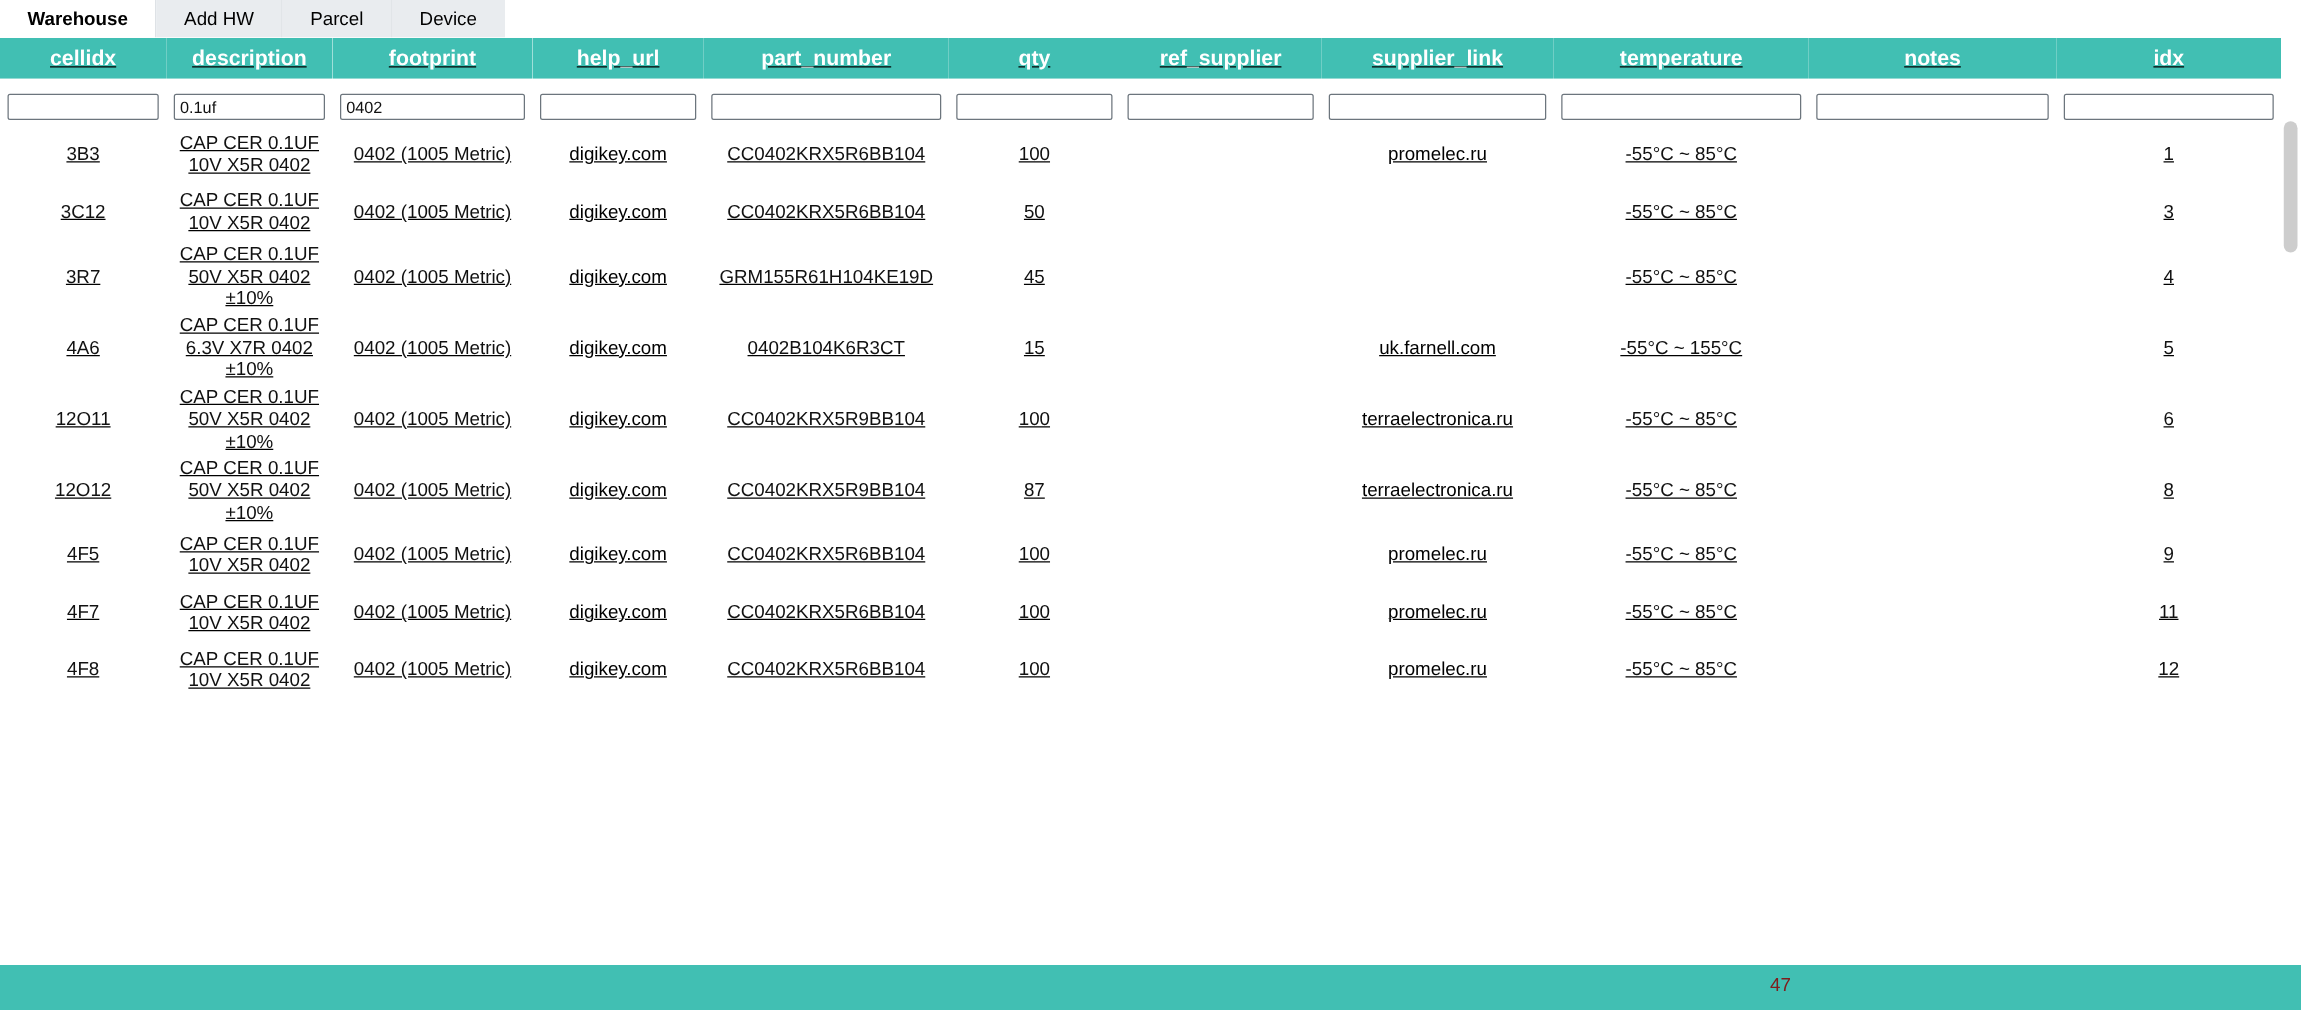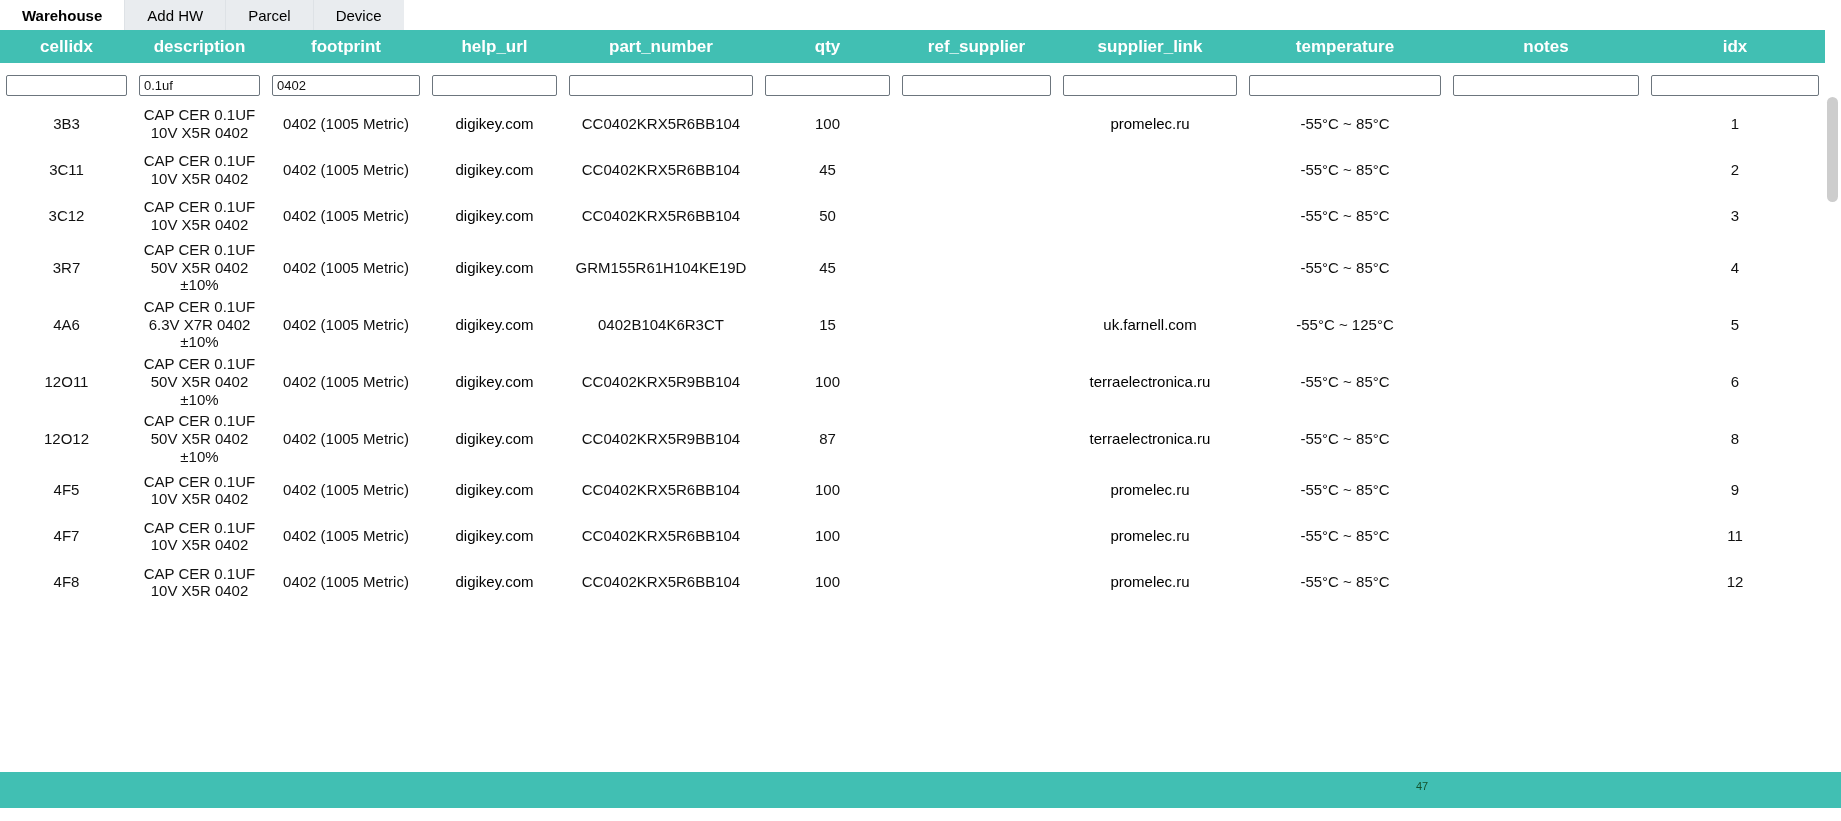--- a/index.html
+++ b/index.html
@@ -62,20 +62,21 @@
     width: 1841px;
     height: 742px;
     background: #ffffff;
     overflow: hidden;
   }
 
   table.grid {
     width: 1825px;
     border-collapse: collapse;
     table-layout: fixed;
+    text-decoration: underline;
   }
 
   thead th {
     background: #41bfb3;
     color: #ffffff;
     font-size: 17px;
     font-weight: bold;
     text-align: center;
     height: 33px;
     padding: 0 4px;
@@ -160,22 +161,22 @@
     top: 772px;
     width: 1841px;
     height: 36px;
     background: #41bfb3;
     color: #ffffff;
   }
   .footer-count {
     position: absolute;
     left: 1416px;
     top: 8px;
-    font-size: 11px;
-    color: #14532d;
+    font-size: 15px;
+    color: #7f1d1d;
   }
   .footer-strip-below {
     position: absolute;
     left: 0;
     top: 808px;
     width: 1841px;
     height: 13px;
     background: #ffffff;
   }
 </style>
@@ -257,33 +258,20 @@
             <td><a href="#">digikey.com</a></td>
             <td>CC0402KRX5R6BB104</td>
             <td>100</td>
             <td></td>
             <td><a href="#">promelec.ru</a></td>
             <td>-55°C ~ 85°C</td>
             <td></td>
             <td>1</td>
           </tr>
           <tr>
-            <td>3C11</td>
-            <td class="c-desc">CAP CER 0.1UF 10V X5R 0402</td>
-            <td>0402 (1005 Metric)</td>
-            <td><a href="#">digikey.com</a></td>
-            <td>CC0402KRX5R6BB104</td>
-            <td>45</td>
-            <td></td>
-            <td></td>
-            <td>-55°C ~ 85°C</td>
-            <td></td>
-            <td>2</td>
-          </tr>
-          <tr>
             <td>3C12</td>
             <td class="c-desc">CAP CER 0.1UF 10V X5R 0402</td>
             <td>0402 (1005 Metric)</td>
             <td><a href="#">digikey.com</a></td>
             <td>CC0402KRX5R6BB104</td>
             <td>50</td>
             <td></td>
             <td></td>
             <td>-55°C ~ 85°C</td>
             <td></td>
@@ -304,21 +292,21 @@
           </tr>
           <tr>
             <td>4A6</td>
             <td class="c-desc">CAP CER 0.1UF 6.3V X7R 0402 ±10%</td>
             <td>0402 (1005 Metric)</td>
             <td><a href="#">digikey.com</a></td>
             <td>0402B104K6R3CT</td>
             <td>15</td>
             <td></td>
             <td><a href="#">uk.farnell.com</a></td>
-            <td>-55°C ~ 125°C</td>
+            <td>-55°C ~ 155°C</td>
             <td></td>
             <td>5</td>
           </tr>
           <tr>
             <td>12O11</td>
             <td class="c-desc">CAP CER 0.1UF 50V X5R 0402 ±10%</td>
             <td>0402 (1005 Metric)</td>
             <td><a href="#">digikey.com</a></td>
             <td>CC0402KRX5R9BB104</td>
             <td>100</td>

